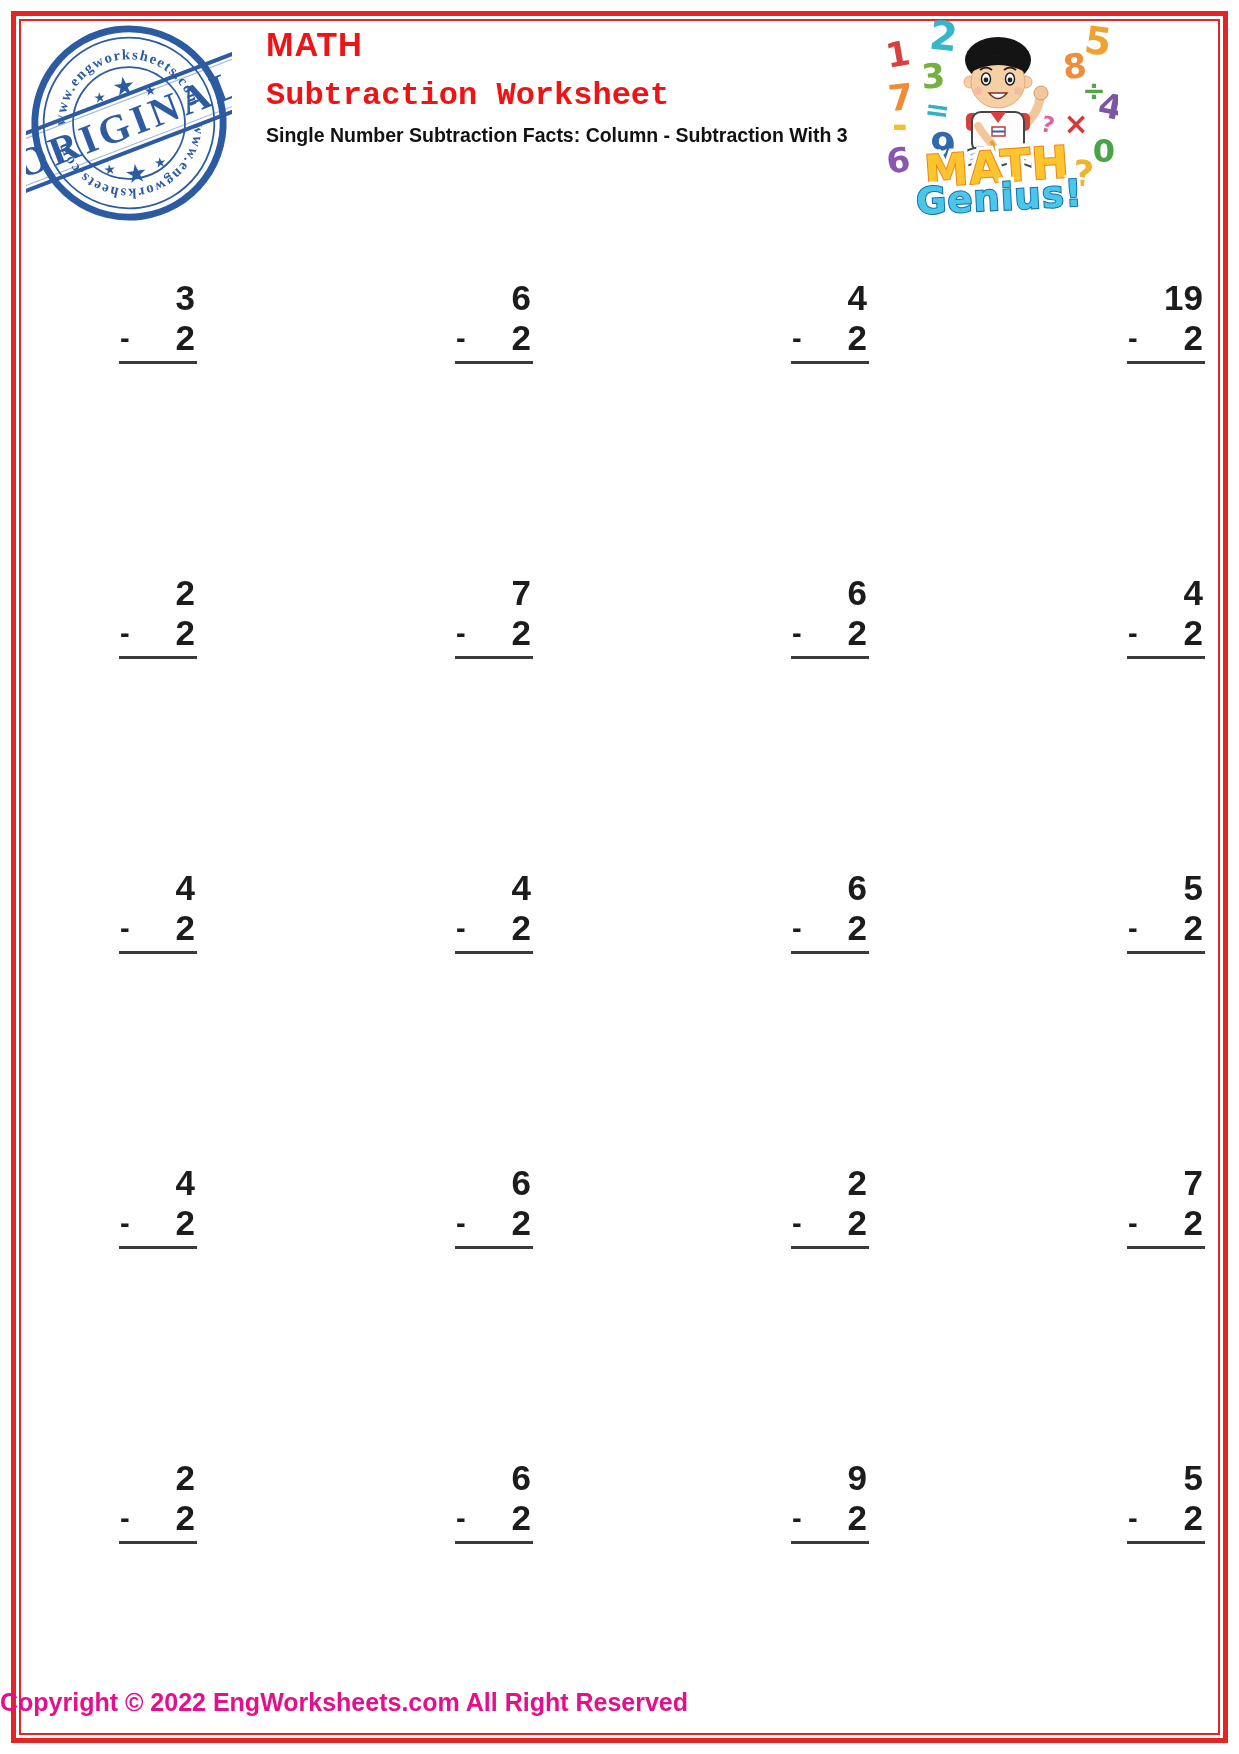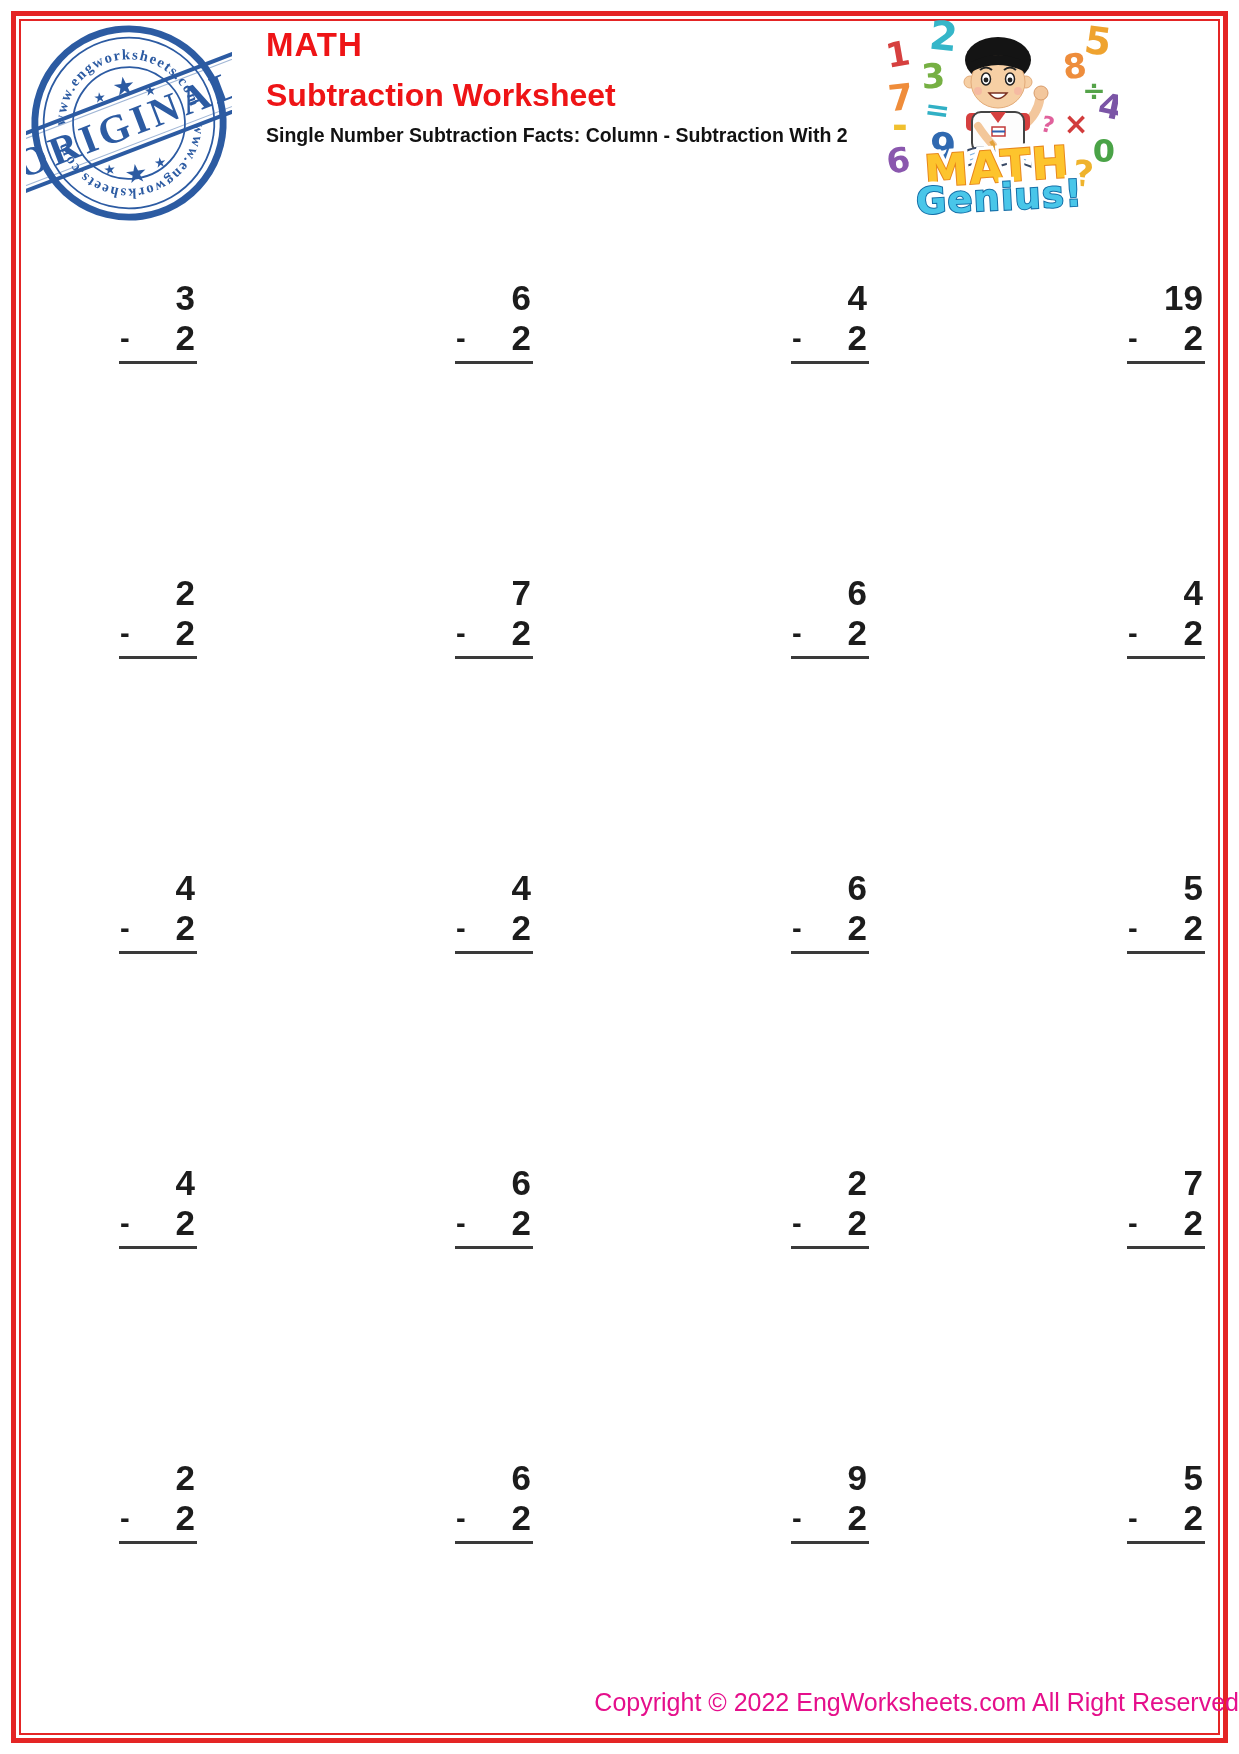--- a/index.html
+++ b/index.html
@@ -21,21 +21,21 @@
 
   
   .stamp-wrap{position:absolute;left:26px;top:20px;width:206px;height:200px;}
   .stamp-stroke{fill:none;stroke:var(--stamp-blue);}
   .stamp-arc-text{fill:var(--stamp-blue);font-family:"Liberation Serif",serif;font-weight:bold;font-size:15px;letter-spacing:1.5px;}
   .stamp-star{fill:var(--stamp-blue);font-family:"DejaVu Sans",sans-serif;text-anchor:middle;}
   .stamp-banner-text{fill:var(--stamp-blue);font-family:"Liberation Serif",serif;font-weight:bold;font-size:41px;letter-spacing:4px;text-anchor:middle;}
 
   .title-block{position:absolute;left:266px;top:26px;}
   .category{font-size:33px;font-weight:bold;color:var(--title-red);letter-spacing:1px;}
-  .sheet-title{font-size:32px;font-weight:bold;color:var(--title-red);margin-top:13px;}
+  .sheet-title{font-size:32px;font-weight:bold;color:var(--title-red);margin-top:13px;font-family:Liberation Mono, monospace;}
   .subtitle{font-size:19.5px;font-weight:bold;color:#121212;margin-top:10px;}
 
   .logo-wrap{position:absolute;left:878px;top:14px;width:240px;height:205px;}
   .scatter-num{font-family:"DejaVu Sans",sans-serif;font-weight:bold;text-anchor:middle;}
   .logo-word1{font-family:"DejaVu Sans",sans-serif;font-weight:bold;font-size:44px;text-anchor:middle;
     fill:#fdc42d;stroke:#e8861b;stroke-width:2px;paint-order:stroke;letter-spacing:1px;}
   .logo-word2{font-family:"DejaVu Sans",sans-serif;font-weight:bold;font-size:37px;text-anchor:middle;
     fill:#49c6e9;stroke:#156fa8;stroke-width:2px;paint-order:stroke;letter-spacing:1px;}
   .word-halo{stroke:#ffffff;stroke-width:9px;paint-order:stroke;}
 
@@ -47,22 +47,22 @@
   }
   .problem{width:78px;padding-top:30px;color:var(--ink);}
   .top-num{text-align:right;font-size:35px;font-weight:bold;line-height:1.05;padding-right:2px;}
   .sub-row{display:flex;justify-content:space-between;align-items:flex-end;margin-top:3px;}
   .minus{font-size:29px;font-weight:bold;line-height:1;margin-bottom:4px;padding-left:1px;}
   .bot-num{font-size:35px;font-weight:bold;line-height:1.05;padding-right:2px;}
   .answer-line{width:100%;height:0;border-bottom:3.5px solid var(--line);margin-top:4px;}
 
   
   .footer{
-    position:absolute;left:0;top:1688px;width:100%;text-align:right;
-    font-size:25px;font-weight:normal;color:var(--pink);
+    position:absolute;left:0;top:1688px;width:100%;text-align:left;
+    font-size:25px;font-weight:bold;color:var(--pink);
   }
 </style>
 </head>
 <body>
 
 <div class="page">
   <div class="border-outer"></div>
   <div class="border-inner"></div>
 
   <div class="stamp-wrap">
@@ -90,21 +90,21 @@
           <rect x="-17" y="82" width="244" height="45" rx="2" fill="none" class="stamp-stroke" stroke-width="1" opacity="0.45"></rect>
           <text x="105" y="119" class="stamp-banner-text">ORIGINAL</text>
         </g>
       </g>
     </svg>
   </div>
 
   <div class="title-block">
     <div class="category">MATH</div>
     <div class="sheet-title">Subtraction Worksheet</div>
-    <div class="subtitle">Single Number Subtraction Facts: Column - Subtraction With 2</div>
+    <div class="subtitle">Single Number Subtraction Facts: Column - Subtraction With 3</div>
   </div>
 
   <div class="logo-wrap">
     <svg viewBox="0 0 240 205" width="240" height="205">
       <g id="scatter">
           <text x="22" y="52" fill="#d6403f" font-size="34" transform="rotate(-10 22 52)" class="scatter-num">1</text>
           <text x="64" y="36" fill="#35b6c9" font-size="40" transform="rotate(6 64 36)" class="scatter-num">2</text>
           <text x="56" y="74" fill="#76b043" font-size="34" transform="rotate(-4 56 74)" class="scatter-num">3</text>
           <text x="24" y="96" fill="#ef8c3a" font-size="36" transform="rotate(-6 24 96)" class="scatter-num">7</text>
           <text x="58" y="106" fill="#31b0c5" font-size="30" transform="rotate(8 58 106)" class="scatter-num">=</text>

